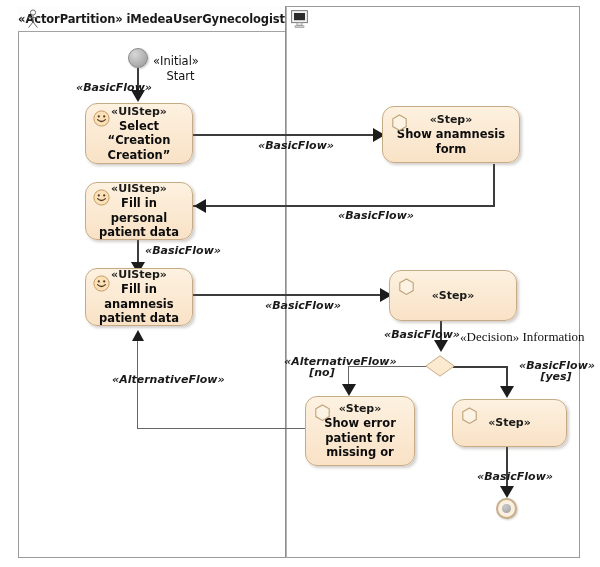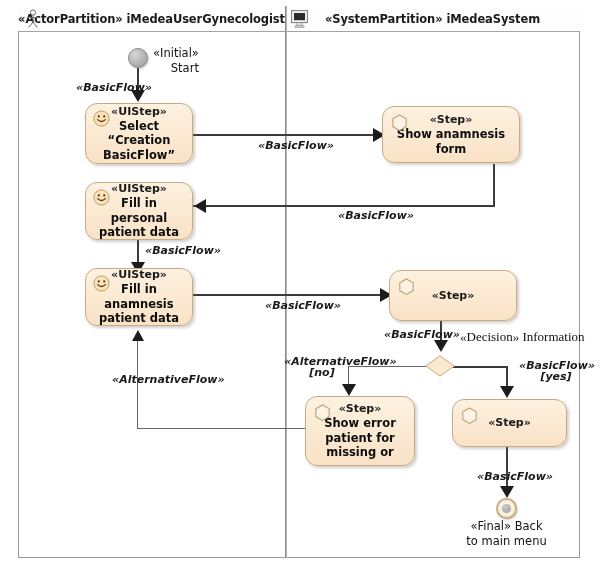--- a/index.html
+++ b/index.html
@@ -245,23 +245,20 @@
 <body>
 
 <div id="diagram-root">
 
   <div class="frame"></div>
 
   <div class="lane-header lane-header-left">
     <span class="lane-title">«ActorPartition» iMedeaUserGynecologist</span>
   </div>
 
-  <div class="lane-header lane-header-right">
-    <span class="lane-title">«SystemPartition» iMedeaSystem</span>
-  </div>
 
   <div class="lane-divider"></div>
 
   <svg class="actor-icon" viewBox="0 0 16 20">
     <circle cx="8" cy="3.5" r="2.6" fill="none" stroke="#6d6d6d" stroke-width="1"></circle>
     <line x1="8" y1="6.2" x2="8" y2="13" stroke="#6d6d6d" stroke-width="1"></line>
     <line x1="3" y1="8.6" x2="13" y2="8.6" stroke="#6d6d6d" stroke-width="1"></line>
     <line x1="8" y1="13" x2="3.6" y2="18.6" stroke="#6d6d6d" stroke-width="1"></line>
     <line x1="8" y1="13" x2="12.4" y2="18.6" stroke="#6d6d6d" stroke-width="1"></line>
   </svg>
@@ -317,35 +314,35 @@
   <div class="edge edge-thin edge-h" style="left:137px; top:428px; width:168px;"></div>
   <div class="edge edge-thin edge-v" style="left:137px; top:340px; height:89px;"></div>
   <div class="arrow arrow-up-thin" style="left:132px; top:330px;"></div>
   <div class="edge-label" style="left:112px; top:374px;">«AlternativeFlow»</div>
 
   <div class="edge edge-v" style="left:506px; top:447px; height:44px;"></div>
   <div class="arrow arrow-down" style="left:500px; top:486px;"></div>
   <div class="edge-label" style="left:477px; top:471px;">«BasicFlow»</div>
 
   <div class="initial-node" style="left:128px; top:48px;"></div>
-  <div class="node-caption" style="left:153px; top:46px; text-align:right;">
+  <div class="node-caption" style="left:153px; top:54px; text-align:center;">
     <span>«Initial»</span><br>
     <span style="margin-left:9px; display:inline-block;">Start</span>
   </div>
 
   <div class="node" style="left:85px; top:103px; width:108px; height:61px;">
     <svg class="smiley-icon" viewBox="0 0 17 17">
       <circle cx="8.5" cy="8.5" r="7.6" fill="#fbe0b8" stroke="#c59b63" stroke-width="1"></circle>
       <circle cx="5.8" cy="6.4" r="1.1" fill="#4a3a24"></circle>
       <circle cx="11.2" cy="6.4" r="1.1" fill="#4a3a24"></circle>
       <path d="M4.6 9.6 Q8.5 13.4 12.4 9.6" fill="none" stroke="#4a3a24" stroke-width="1.2" stroke-linecap="round"></path>
     </svg>
     <div class="stereo">«UIStep»</div>
     <div class="nodename">Select “Creation</div>
-    <div class="nodename">BasicFlow”</div>
+    <div class="nodename">Creation”</div>
   </div>
 
   <div class="node" style="left:382px; top:106px; width:138px; height:57px;">
     <svg class="hex-icon" viewBox="0 0 17 18">
       <polygon points="8.5,1 15.2,4.8 15.2,12.6 8.5,16.4 1.8,12.6 1.8,4.8" fill="#fdf3e4" stroke="#bda277" stroke-width="1.1"></polygon>
     </svg>
     <div class="stereo">«Step»</div>
     <div class="nodename">Show anamnesis form</div>
   </div>
 
@@ -398,18 +395,14 @@
   </div>
 
   <div class="node" style="left:452px; top:399px; width:115px; height:48px;">
     <svg class="hex-icon" viewBox="0 0 17 18">
       <polygon points="8.5,1 15.2,4.8 15.2,12.6 8.5,16.4 1.8,12.6 1.8,4.8" fill="#fdf3e4" stroke="#bda277" stroke-width="1.1"></polygon>
     </svg>
     <div class="stereo">«Step»</div>
   </div>
 
   <div class="final-node" style="left:496px; top:498px;"></div>
-  <div class="node-caption" style="left:441px; top:519px; width:131px;">
-    <span>«Final» Back</span><br>
-    <span>to main menu</span>
-  </div>
 
 </div>
 
 </body></html>

